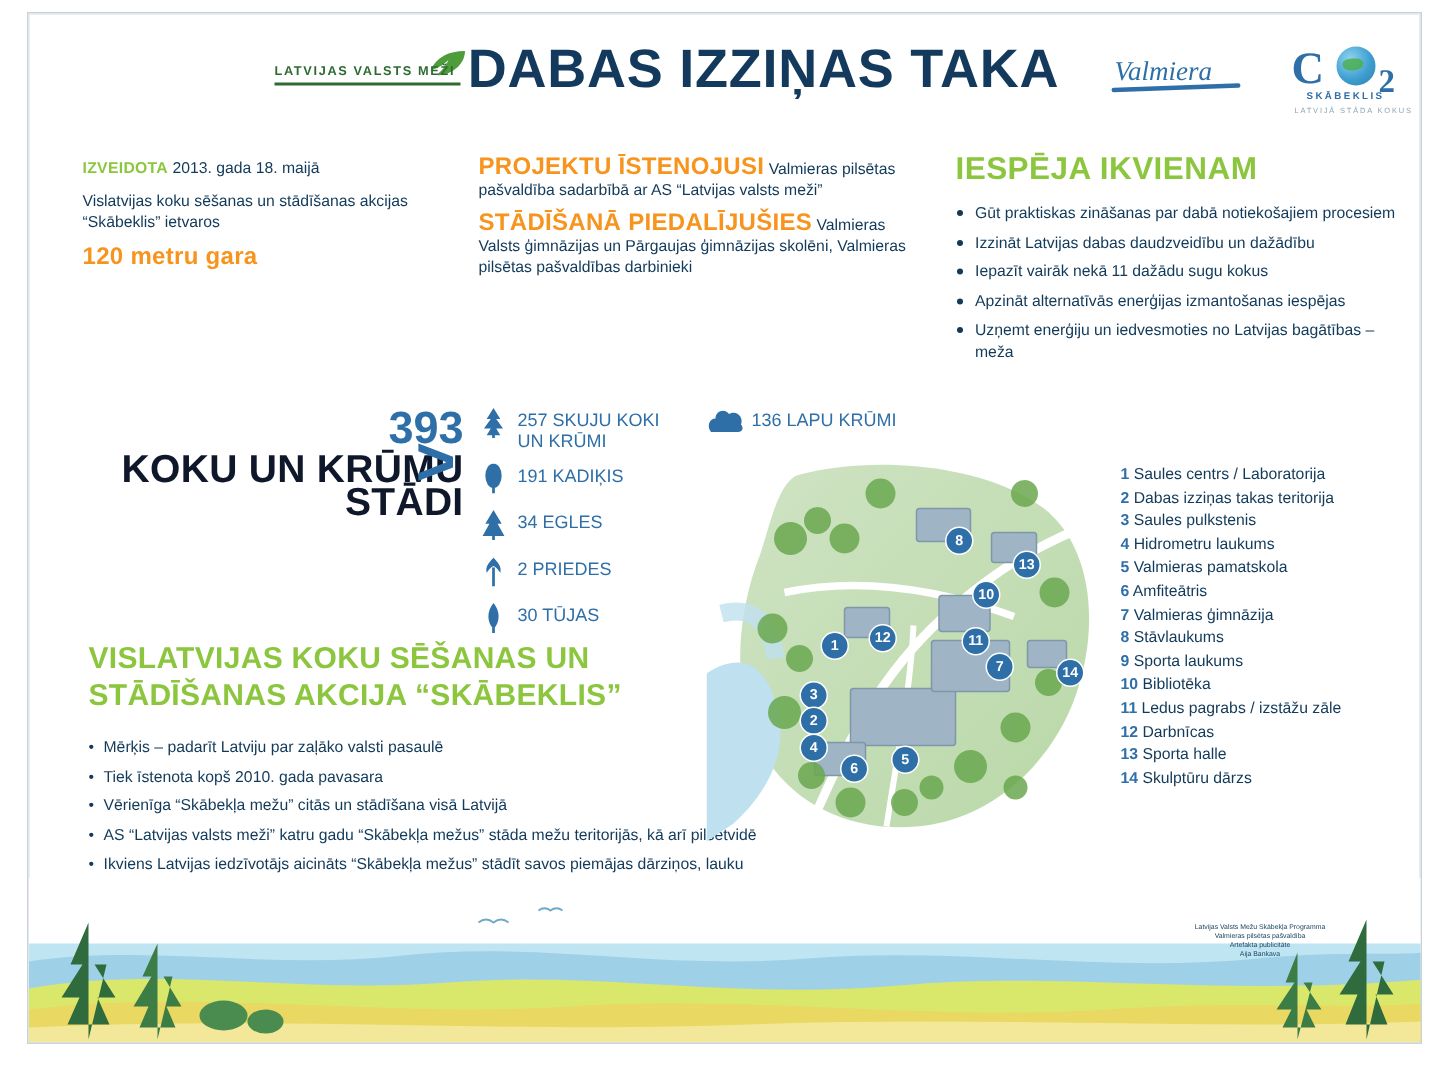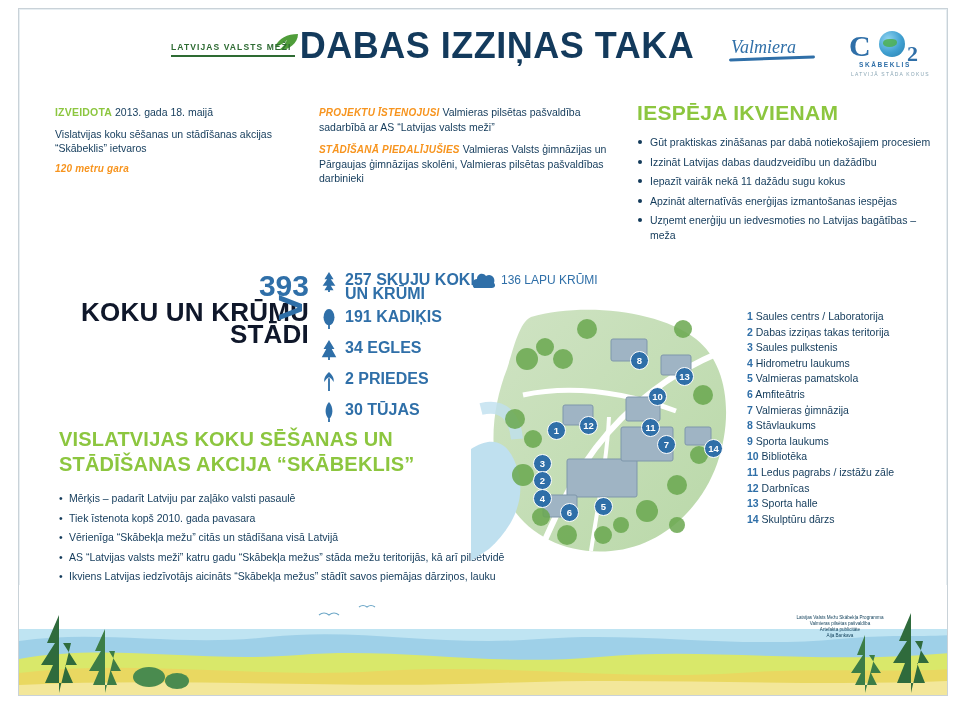--- a/index.html
+++ b/index.html
@@ -8,21 +8,21 @@
 
   
   .poster{
     position:absolute;left:18px;top:8px;width:930px;height:688px;
     background:#ffffff;border:1px solid #c9d2d8;box-sizing:border-box;
     box-shadow:0 0 0 1px #e7eef2 inset;
     overflow:hidden;
   }
 
   
-  .header{position:absolute;left:0;top:0;width:930px;height:78px;}
+  .header{position:absolute;left:12px;top:0;width:930px;height:78px;}
   .lvm{position:absolute;left:152px;top:26px;width:130px;height:24px;}
   .lvm .leaf{position:absolute;right:2px;top:-2px;width:26px;height:20px;}
   .lvm .lvm-text{position:absolute;left:0;top:7px;font-size:8.5px;letter-spacing:1.1px;font-weight:bold;color:#2e6b33;}
   .lvm .bar{position:absolute;left:0;top:20px;width:124px;height:2px;background:#2e6b33;}
 
   .title{position:absolute;left:268px;top:16px;width:420px;text-align:center;
     font-size:36px;font-weight:bold;color:#133a5c;letter-spacing:0.5px;font-family:"Liberation Sans",sans-serif;}
 
   .valmiera{position:absolute;left:710px;top:24px;width:90px;height:34px;}
   .valmiera .vtext{position:absolute;left:2px;top:4px;font-size:18px;color:#2f6fa8;font-style:italic;font-family:"Liberation Serif",serif;}
@@ -37,37 +37,37 @@
   .co2 .two{position:absolute;left:62px;top:14px;font-size:22px;color:#2f6fa8;font-weight:bold;font-family:"Liberation Serif",serif;}
   .co2 .lbl1{position:absolute;left:14px;top:34px;font-size:6.5px;color:#2f6fa8;letter-spacing:1.6px;font-weight:bold;}
   .co2 .lbl2{position:absolute;left:6px;top:44px;font-size:5px;color:#8aa6b5;letter-spacing:1.2px;}
 
   
   .col-a{position:absolute;left:36px;top:96px;width:250px;}
   .col-b{position:absolute;left:300px;top:96px;width:290px;}
   .col-c{position:absolute;left:618px;top:92px;width:296px;}
 
   .lbl-green{color:#8cc63f;font-weight:bold;font-size:10.5px;letter-spacing:.2px;}
-  .lbl-orange{color:#f7941e;font-weight:bold;font-size:10px;letter-spacing:.2px;font-style:italic;}
+  .lbl-orange{color:#f7941e;font-weight:bold;font-size:16px;letter-spacing:.2px;}
   .body-dark{color:#123a5a;font-size:10.5px;line-height:14px;}
   .p{margin:0 0 8px 0;}
 
   .h-iespeja{color:#8cc63f;font-size:21px;font-weight:bold;letter-spacing:.3px;margin:0 0 10px 0;}
   .bullets{margin:0;padding:0;list-style:none;}
   .bullets li{position:relative;padding-left:13px;color:#123a5a;font-size:10.5px;line-height:14.5px;margin-bottom:5px;}
   .bullets li:before{content:"";position:absolute;left:1px;top:5px;width:4px;height:4px;background:#123a5a;border-radius:50%;}
 
   
   .stats{position:absolute;left:40px;top:262px;width:250px;text-align:right;}
   .stats .num{font-size:30px;font-weight:bold;color:#2f6fa8;line-height:30px;}
   .stats .cap{font-size:26px;font-weight:bold;color:#0f172a;line-height:22px;letter-spacing:.2px;}
   .gt{position:absolute;left:258px;top:275px;font-size:46px;color:#2f6fa8;font-weight:bold;line-height:46px;}
 
   .list-trees{position:absolute;left:300px;top:264px;width:190px;}
-  .trow{position:relative;min-height:22px;margin-bottom:9px;padding-left:26px;color:#2f6fa8;font-weight:bold;font-size:16px;line-height:14px;}
+  .trow{position:relative;min-height:22px;margin-bottom:9px;padding-left:26px;color:#2f6fa8;font-weight:normal;font-size:12px;line-height:14px;}
   .trow .ic{position:absolute;left:0;top:-1px;width:20px;height:20px;}
   .shrub-row{position:absolute;left:452px;top:264px;width:200px;color:#2f6fa8;font-weight:normal;font-size:12px;padding-left:30px;}
   .shrub-row .ic{position:absolute;left:0;top:-3px;width:26px;height:20px;}
 
   
   .h-akcija{position:absolute;left:40px;top:418px;width:430px;color:#8cc63f;font-size:20px;font-weight:bold;line-height:25px;letter-spacing:.2px;}
   .akcija-list{position:absolute;left:40px;top:482px;width:460px;margin:0;padding:0;list-style:none;}
   .akcija-list li{position:relative;padding-left:10px;color:#123a5a;font-size:10.5px;line-height:14.5px;margin-bottom:5px;}
   .akcija-list li:before{content:"•";position:absolute;left:0;top:0;color:#123a5a;}
 

